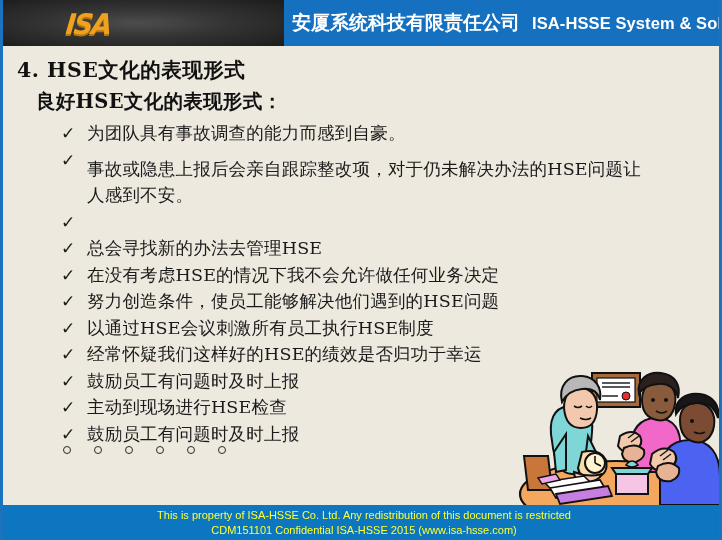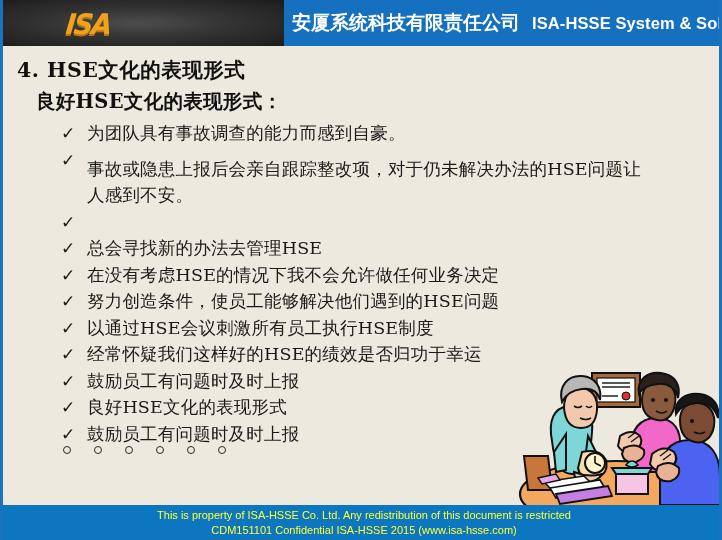--- a/index.html
+++ b/index.html
@@ -176,21 +176,21 @@
     <div class="bullet">
       <span class="mark">✓</span>
       <span class="txt">经常怀疑我们这样好的HSE的绩效是否归功于幸运</span>
     </div>
     <div class="bullet">
       <span class="mark">✓</span>
       <span class="txt">鼓励员工有问题时及时上报</span>
     </div>
     <div class="bullet">
       <span class="mark">✓</span>
-      <span class="txt">良好HSE文化的表现形式</span>
+      <span class="txt">主动到现场进行HSE检查</span>
     </div>
     <div class="bullet">
       <span class="mark">✓</span>
       <span class="txt">鼓励员工有问题时及时上报</span>
     </div>
   </div>
 
   <div id="dot-row">
     <span class="dot"></span>
     <span class="dot"></span>

